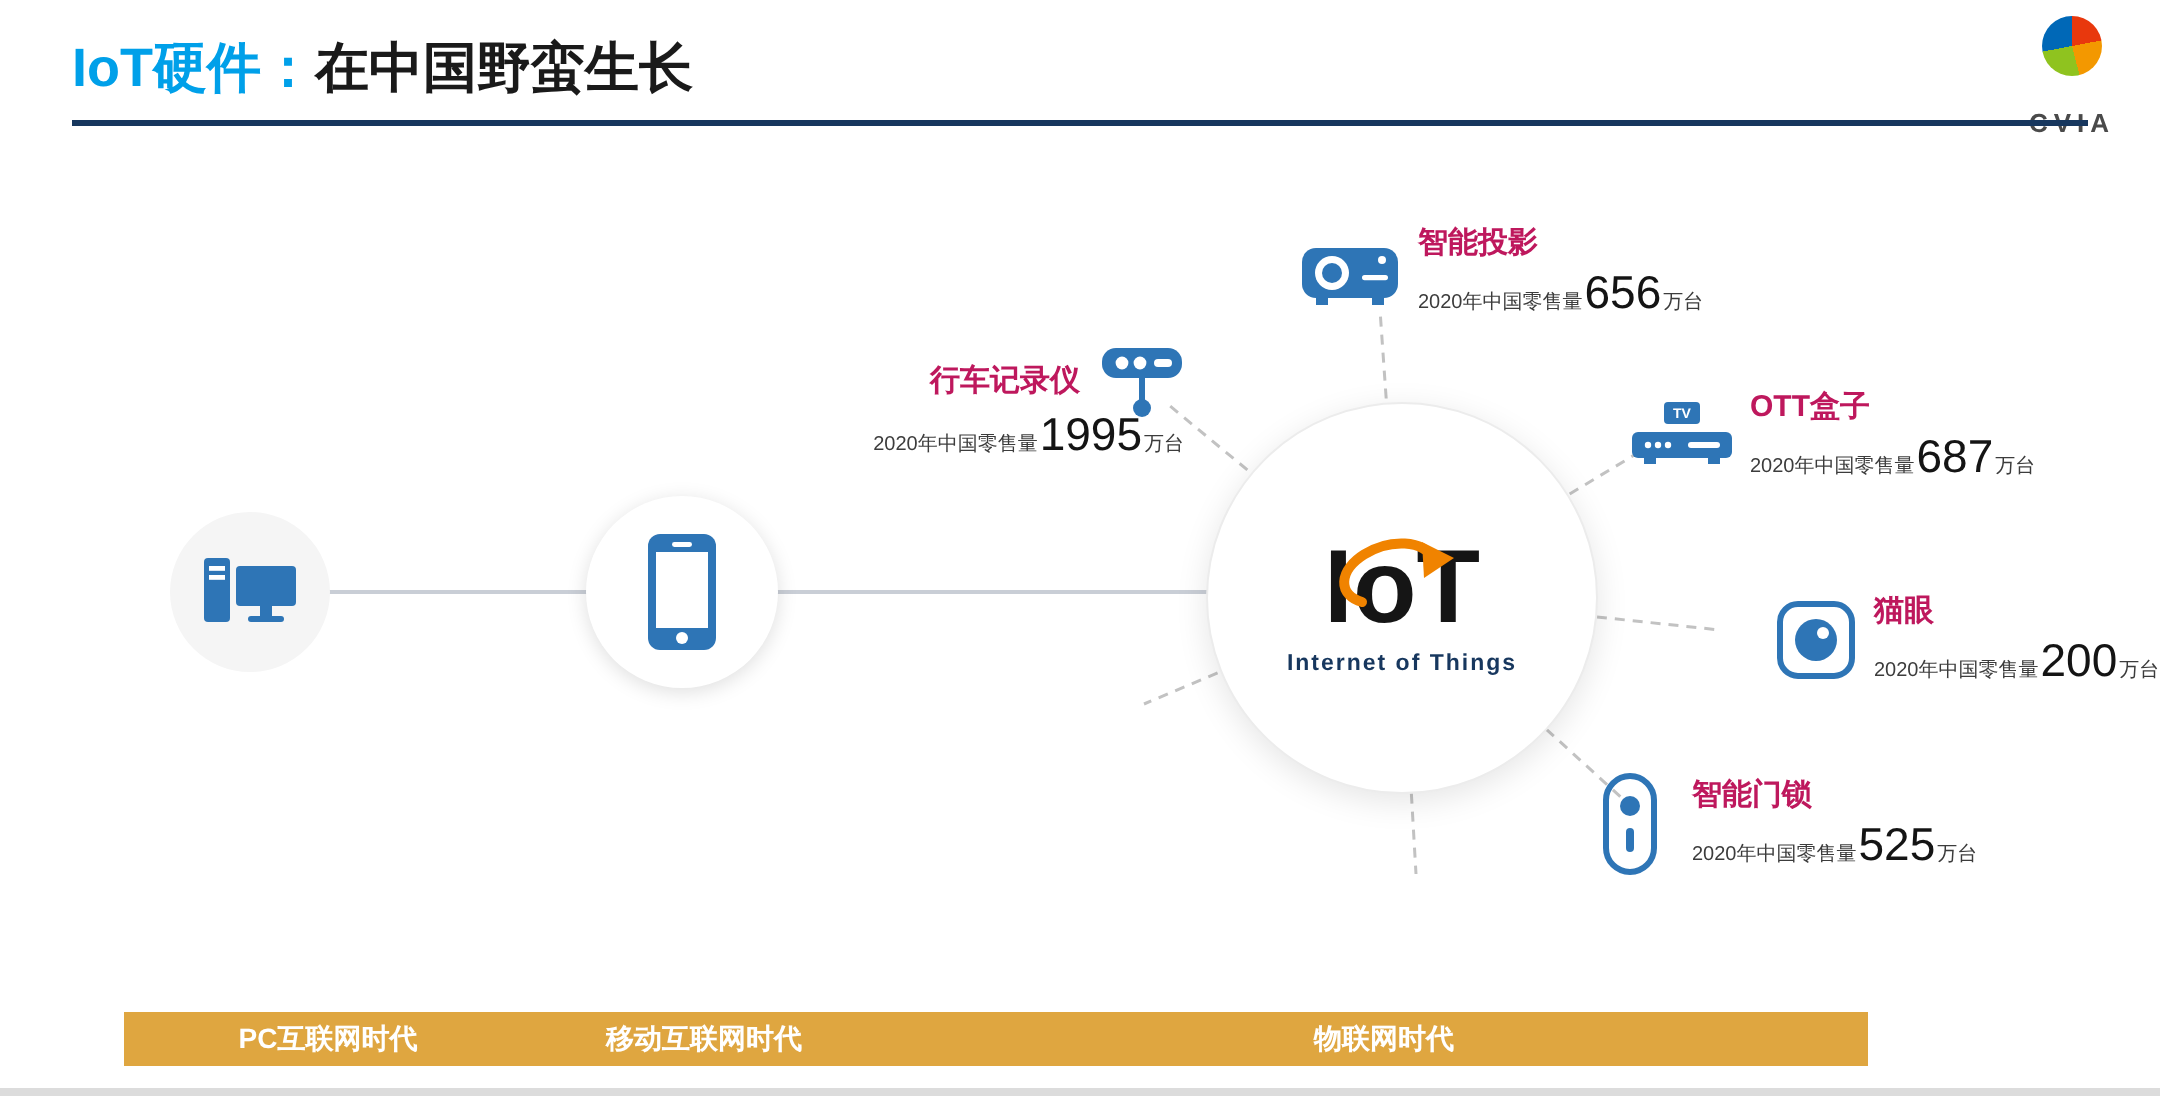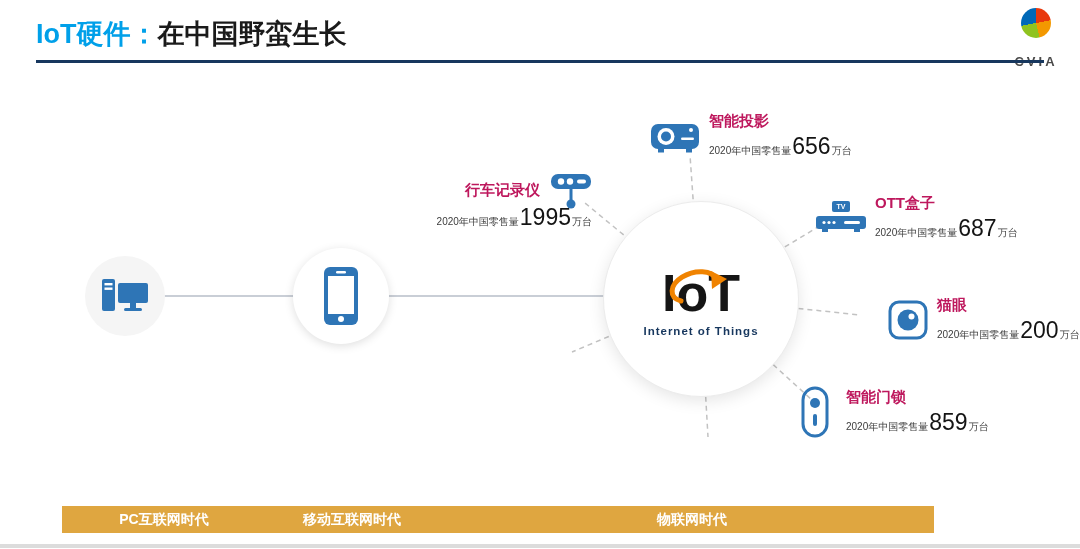--- a/index.html
+++ b/index.html
@@ -199,21 +199,21 @@
     <span class="icon">
       <svg width="30" height="52" viewBox="0 0 30 52">
         <rect class="sb" x="3" y="2" width="24" height="48" rx="12" stroke-width="3"></rect>
         <circle class="fb" cx="15" cy="17" r="5"></circle>
         <rect class="fb" x="13" y="28" width="4" height="12" rx="2"></rect>
       </svg>
     </span>
     <div>
       <div class="dlabel">智能门锁</div>
       <div class="dstats">
-        <span class="pre">2020年中国零售量</span><span class="num">859</span><span class="pre">万台</span>
+        <span class="pre">2020年中国零售量</span><span class="num">525</span><span class="pre">万台</span>
       </div>
     </div>
   </div>
 
 
 
   <div class="era e1">PC互联网时代</div>
   <div class="era e2">移动互联网时代</div>
   <div class="era e3">物联网时代</div>
   <div class="bottom-strip"></div>

